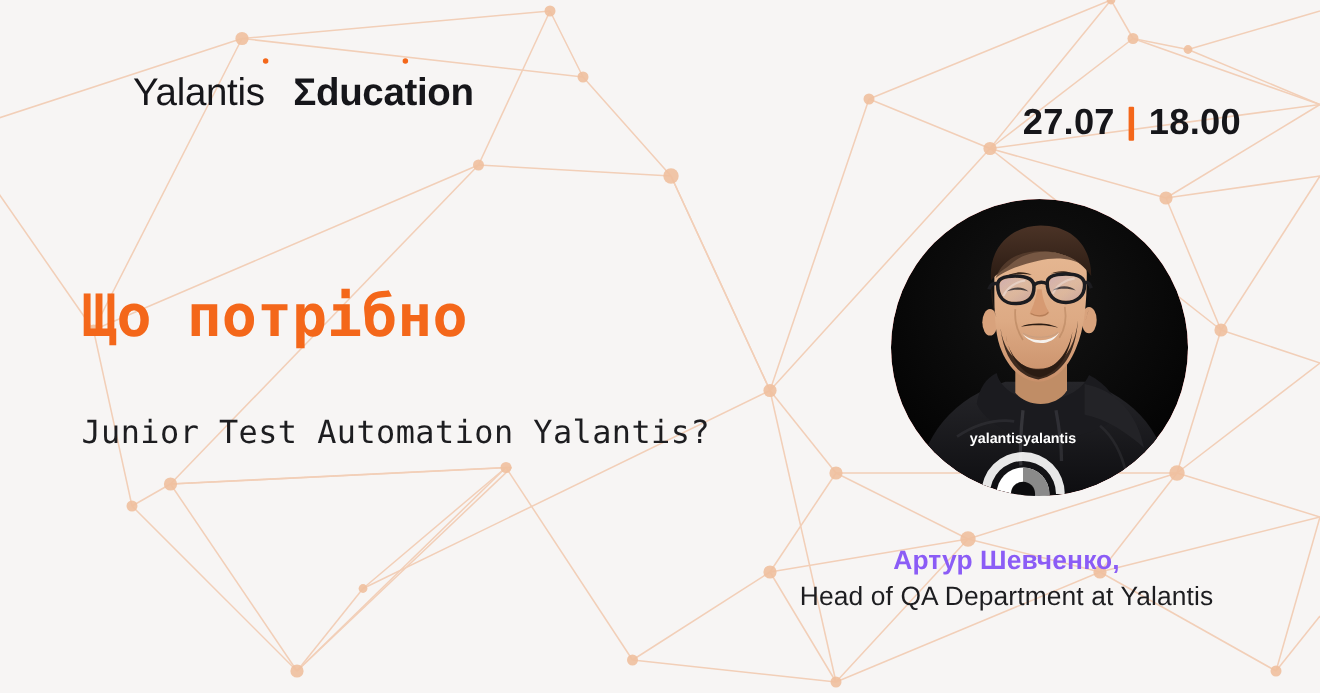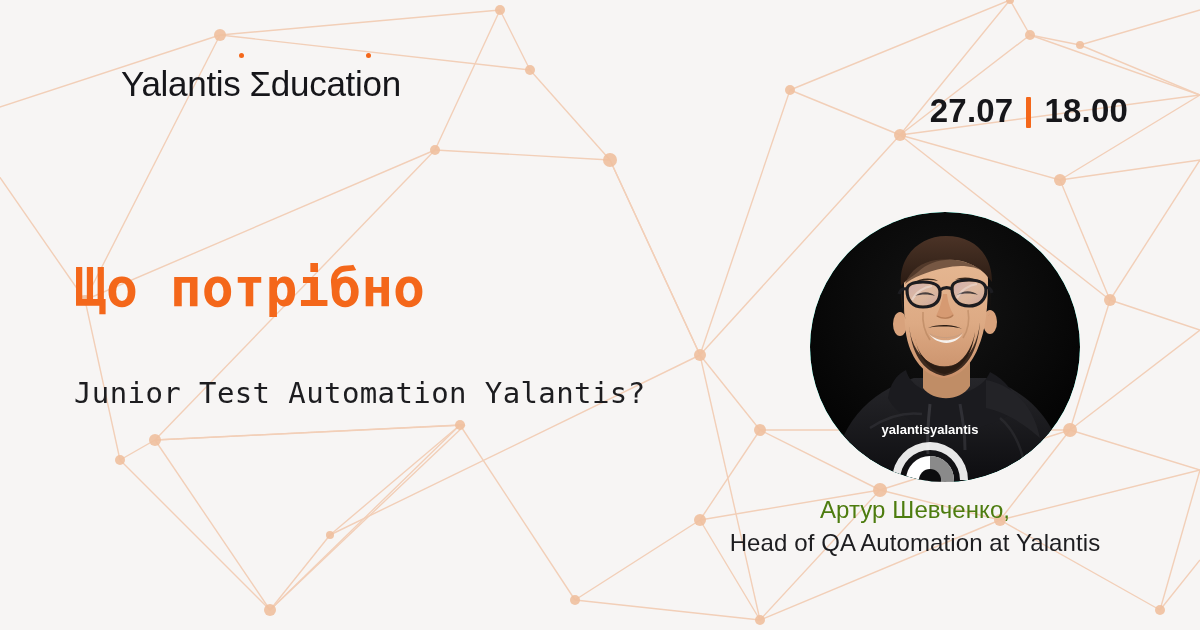--- a/index.html
+++ b/index.html
@@ -39,21 +39,21 @@
     left: 75px;
     top: 63px;
     font-family: "Liberation Sans", sans-serif;
     font-size: 35px;
     line-height: 42px;
     letter-spacing: -0.3px;
     color: #16161a;
     white-space: nowrap;
   }
   #logo .logo-word-1 { font-weight: 400; margin-left: 46px; }
-  #logo .logo-word-2 { font-weight: 400; margin-left: 9px; }
+  #logo .logo-word-2 { font-weight: 700; margin-left: 26px; }
   .dot-i {
     position: relative;
     display: inline-block;
   }
   .dot-i::after {
     content: "";
     position: absolute;
     left: 50%;
     top: -0.30em;
     width: 5px;
@@ -113,44 +113,44 @@
     line-height: 38px;
     color: #1d1d20;
     letter-spacing: 0.4px;
     white-space: nowrap;
   }
 
   
   #speaker-photo {
     position: absolute;
     left: 810px;
-    top: 212px;
+    top: 181px;
     width: 270px;
     height: 270px;
     border-radius: 50%;
     overflow: hidden;
-    background: #5eead4;
+    background: #fca5a5;
     z-index: 3;
   }
   #speaker-photo svg { display: block; }
 
   #speaker-caption {
     position: absolute;
     left: 690px;
     top: 494px;
     width: 450px;
     text-align: center;
     z-index: 3;
   }
   #speaker-name {
     display: block;
     font-size: 24px;
     line-height: 31px;
-    font-weight: 400;
-    color: #4d7c0f;
+    font-weight: 700;
+    color: #8b5cf6;
     letter-spacing: 0.1px;
   }
   #speaker-role {
     display: block;
     font-size: 24px;
     line-height: 33px;
     font-weight: 400;
     color: #1d1d20;
     letter-spacing: 0.1px;
     margin-top: 1px;
@@ -396,17 +396,17 @@
             <path d="M 0 -24 A 24 24 0 0 1 0 24 Z" fill="#8a8a8a"></path>
             <circle cx="0" cy="0" r="11" fill="#0c0c0e"></circle>
             <text x="0" y="-46" text-anchor="middle" font-family="Liberation Sans, sans-serif" font-size="13" font-weight="700" fill="#ffffff">yalantisyalantis</text>
           </g>
         </g>
       </svg>
     </div>
 
     <div id="speaker-caption">
       <span id="speaker-name">Артур Шевченко,</span>
-      <span id="speaker-role">Head of QA Automation at Yalantis</span>
+      <span id="speaker-role">Head of QA Department at Yalantis</span>
     </div>
 
   </div>
 </div>
 
 </body></html>

